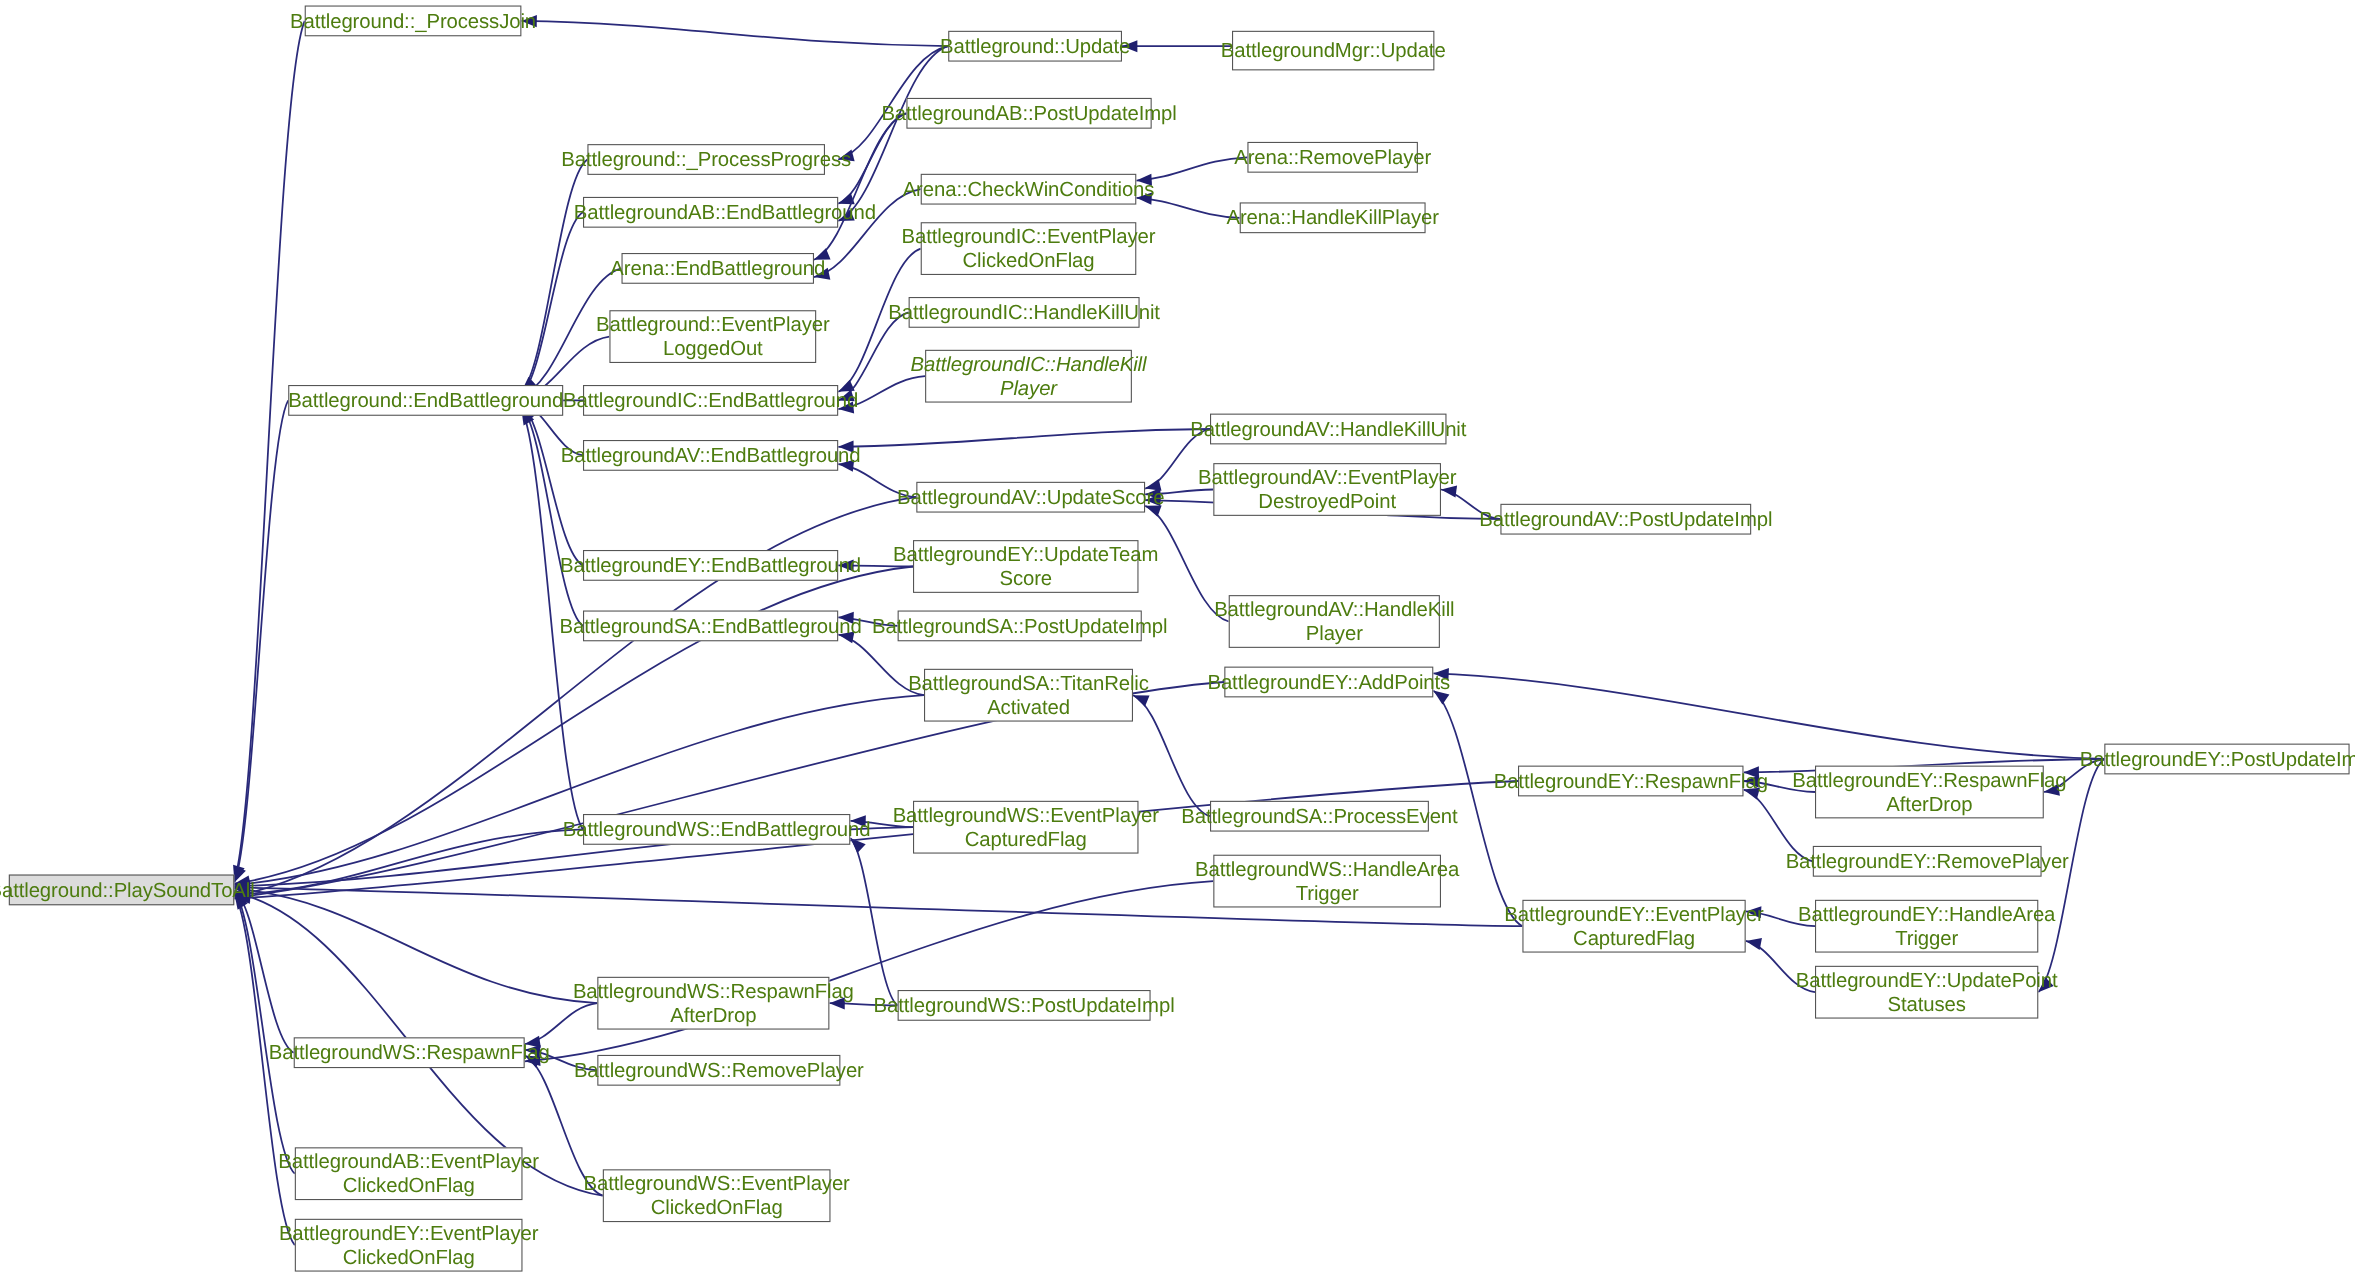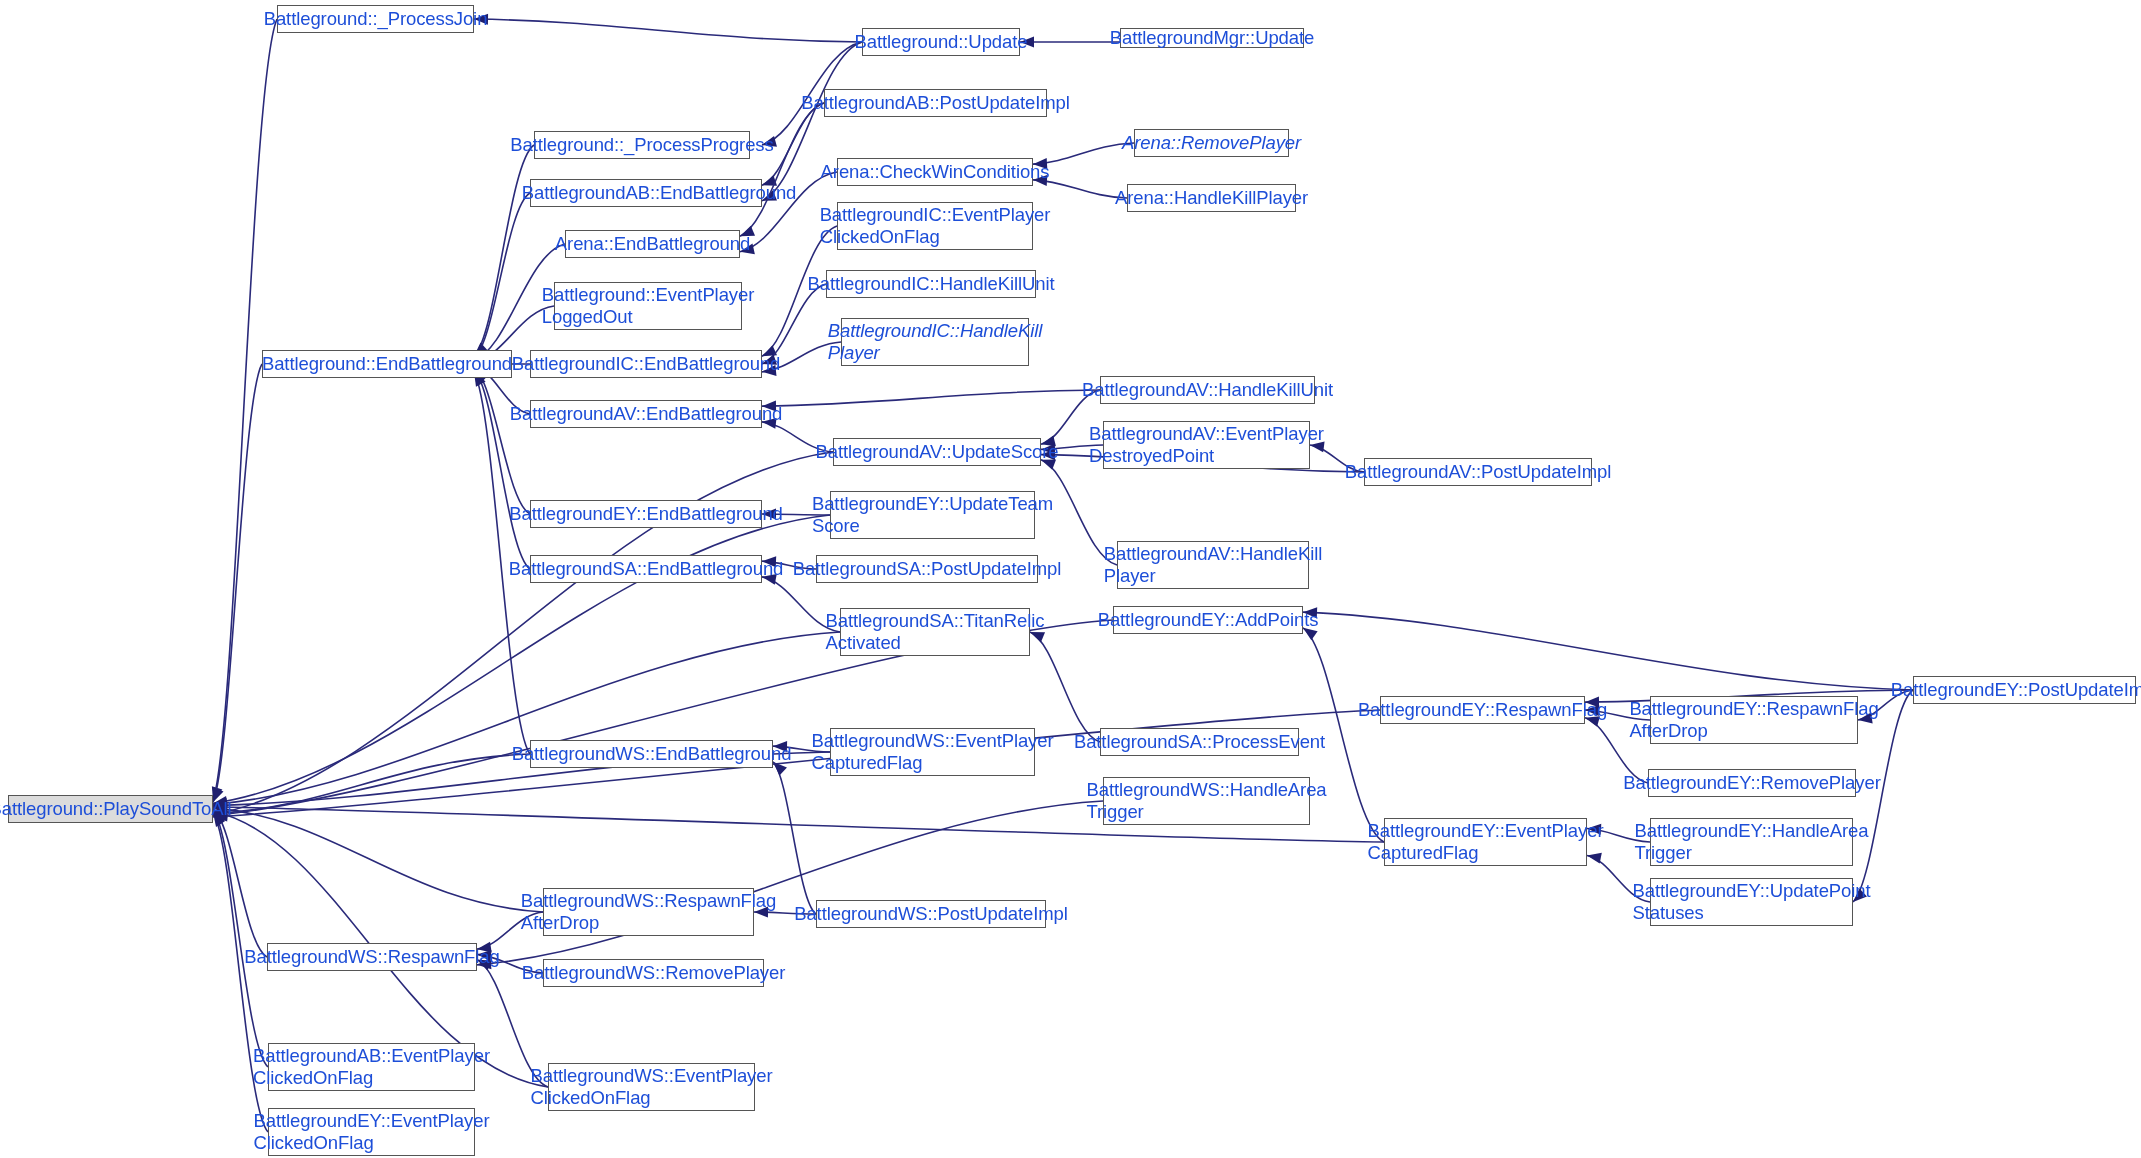--- a/index.html
+++ b/index.html
@@ -10,25 +10,25 @@
     background:#ffffff;
     font-family:"Liberation Sans", sans-serif;
     overflow:hidden;
   }
   #edges{position:absolute;left:0;top:0;width:2141px;height:1158px;pointer-events:none;}
   .node{
     position:absolute;
     box-sizing:border-box;
     border:1.5px solid #555555;
     background:#ffffff;
-    color:#1d4ed8;
+    color:#4d7c0f;
     display:flex;
     align-items:center;
     justify-content:center;
-    text-align:left;
+    text-align:center;
     font-size:18.5px;
     line-height:1.18;
     letter-spacing:-0.1px;
     white-space:pre-line;
     padding:0 4px;
   }
   .node.root{
     background:#dcdcdc;
     border-color:#555555;
   }
@@ -162,25 +162,25 @@
       <polygon points="213,814.6 225.78023912662917,806.6680716174327 227.76173085592995,817.4881312534382" fill="#1f1f6e"></polygon>
       <path d="M 1113 620 C 893 635.6576, 411 796.148, 213 815.72" fill="none" stroke="#2a2a7a" stroke-width="1.6"></path>
       <polygon points="213,815.72 226.39107014095106,808.8695080118193 227.47312990958,819.8161580316707" fill="#1f1f6e"></polygon>
       <path d="M 1380 710 C 1160 718.5472, 411 806.1560000000001, 213 816.84" fill="none" stroke="#2a2a7a" stroke-width="1.6"></path>
       <polygon points="213,816.84 226.68331626964047,810.5936525981185 227.2760095981554,821.5776734747526" fill="#1f1f6e"></polygon>
     </svg>
   <div id="nodes">
       <div class="node root" style="left: 8px; top: 795px; width: 205px; height: 28px;">Battleground::PlaySoundToAll</div>
       <div class="node" style="left: 277px; top: 5px; width: 197px; height: 28px;">Battleground::_ProcessJoin</div>
       <div class="node" style="left: 862px; top: 28px; width: 158px; height: 28px;">Battleground::Update</div>
-      <div class="node" style="left: 1120px; top: 28px; width: 184px; height: 20px;">BattlegroundMgr::Update</div>
+      <div class="node" style="left: 1120px; top: 28px; width: 184px; height: 36px;">BattlegroundMgr::Update</div>
       <div class="node" style="left: 824px; top: 89px; width: 223px; height: 28px;">BattlegroundAB::PostUpdateImpl</div>
       <div class="node" style="left: 534px; top: 131px; width: 216px; height: 28px;">Battleground::_ProcessProgress</div>
       <div class="node" style="left: 837px; top: 158px; width: 196px; height: 28px;">Arena::CheckWinConditions</div>
-      <div class="node" style="left: 1134px; top: 129px; width: 155px; height: 28px; font-style: italic;">Arena::RemovePlayer</div>
+      <div class="node" style="left: 1134px; top: 129px; width: 155px; height: 28px;">Arena::RemovePlayer</div>
       <div class="node" style="left: 1127px; top: 184px; width: 169px; height: 28px;">Arena::HandleKillPlayer</div>
       <div class="node" style="left: 530px; top: 179px; width: 232px; height: 28px; padding-left: 30px;">BattlegroundAB::EndBattleground</div>
       <div class="node" style="left: 837px; top: 202px; width: 196px; height: 48px;">BattlegroundIC::EventPlayer
 ClickedOnFlag</div>
       <div class="node" style="left: 565px; top: 230px; width: 175px; height: 28px;">Arena::EndBattleground</div>
       <div class="node" style="left: 826px; top: 270px; width: 210px; height: 28px;">BattlegroundIC::HandleKillUnit</div>
       <div class="node" style="left: 554px; top: 282px; width: 188px; height: 48px;">Battleground::EventPlayer
 LoggedOut</div>
       <div class="node" style="left: 841px; top: 318px; width: 188px; height: 48px; font-style: italic;">BattlegroundIC::HandleKill
 Player</div>

